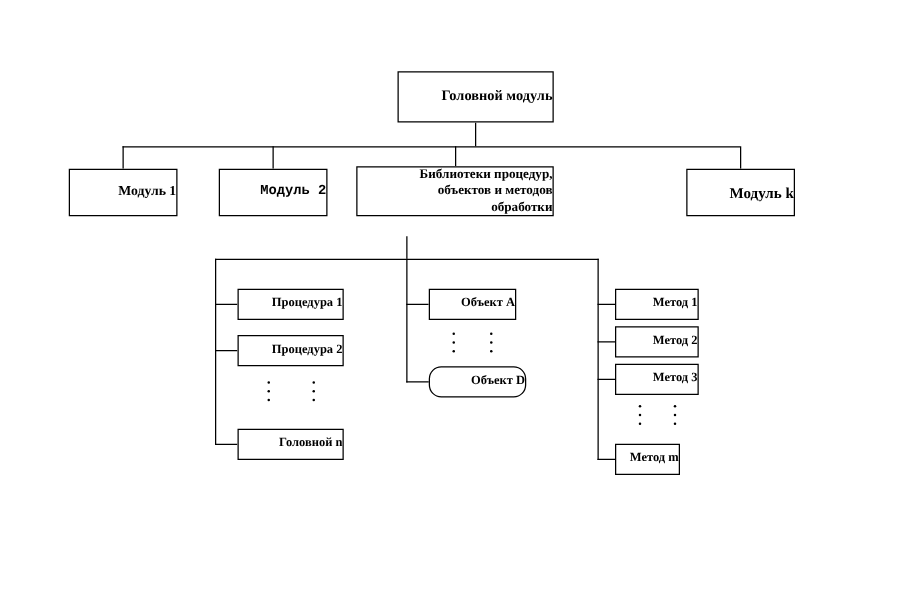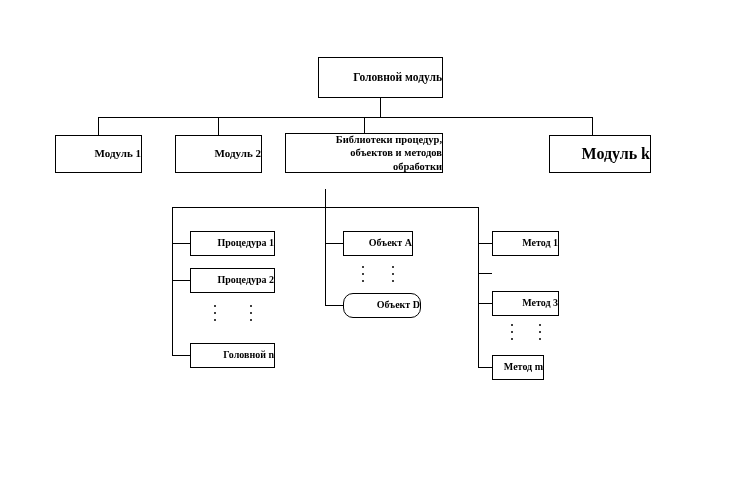--- a/index.html
+++ b/index.html
@@ -83,31 +83,31 @@
 
   <div class="line-v" style="left:98px; top:117px; height:18px;"></div>
   <div class="line-v" style="left:218px; top:117px; height:18px;"></div>
   <div class="line-v" style="left:364px; top:117px; height:16px;"></div>
   <div class="line-v" style="left:592px; top:117px; height:18px;"></div>
 
   <div class="box" style="left:55px; top:135px; width:87px; height:38px; font-size:11px;">
     <span class="lbl">Модуль 1</span>
   </div>
 
-  <div class="box" style="left:175px; top:135px; width:87px; height:38px; font-size:11px;">
+  <div class="box" style="left:175px; top:135px; width:87px; height:38px; font-size:11px;font-family:Liberation Mono, monospace;">
     <span class="lbl">Модуль 2</span>
   </div>
 
   <div class="box" style="left:285px; top:133px; width:158px; height:40px; font-size:10.5px;">
     <span class="lbl">Библиотеки процедур,
 объектов и методов
 обработки</span>
   </div>
 
-  <div class="box" style="left:549px; top:135px; width:102px; height:38px; font-size:16px;">
+  <div class="box" style="left:549px; top:135px; width:87px; height:38px; font-size:12px;">
     <span class="lbl">Модуль k</span>
   </div>
 
   <div class="line-v" style="left:325px; top:189px; height:18px;"></div>
 
   <div class="line-h" style="left:172px; top:207px; width:307px;"></div>
 
   <div class="line-v" style="left:172px; top:207px; height:149px;"></div>
 
   <div class="line-h" style="left:172px; top:243px; width:18px;"></div>
@@ -164,20 +164,23 @@
   </div>
 
   <div class="line-v" style="left:478px; top:207px; height:161px;"></div>
 
   <div class="line-h" style="left:478px; top:243px; width:14px;"></div>
   <div class="box" style="left:492px; top:231px; width:67px; height:25px; font-size:10px;">
     <span class="lbl">Метод 1</span>
   </div>
 
   <div class="line-h" style="left:478px; top:273px; width:14px;"></div>
+  <div class="box" style="left:492px; top:261px; width:67px; height:25px; font-size:10px;">
+    <span class="lbl">Метод 2</span>
+  </div>
 
   <div class="line-h" style="left:478px; top:303px; width:14px;"></div>
   <div class="box" style="left:492px; top:291px; width:67px; height:25px; font-size:10px;padding-left:12px;">
     <span class="lbl">Метод 3</span>
   </div>
 
   <div class="dots" style="left:492px; top:324px; width:67px; gap:26px;">
     <div class="col">
       <span class="dot"></span>
       <span class="dot"></span>

